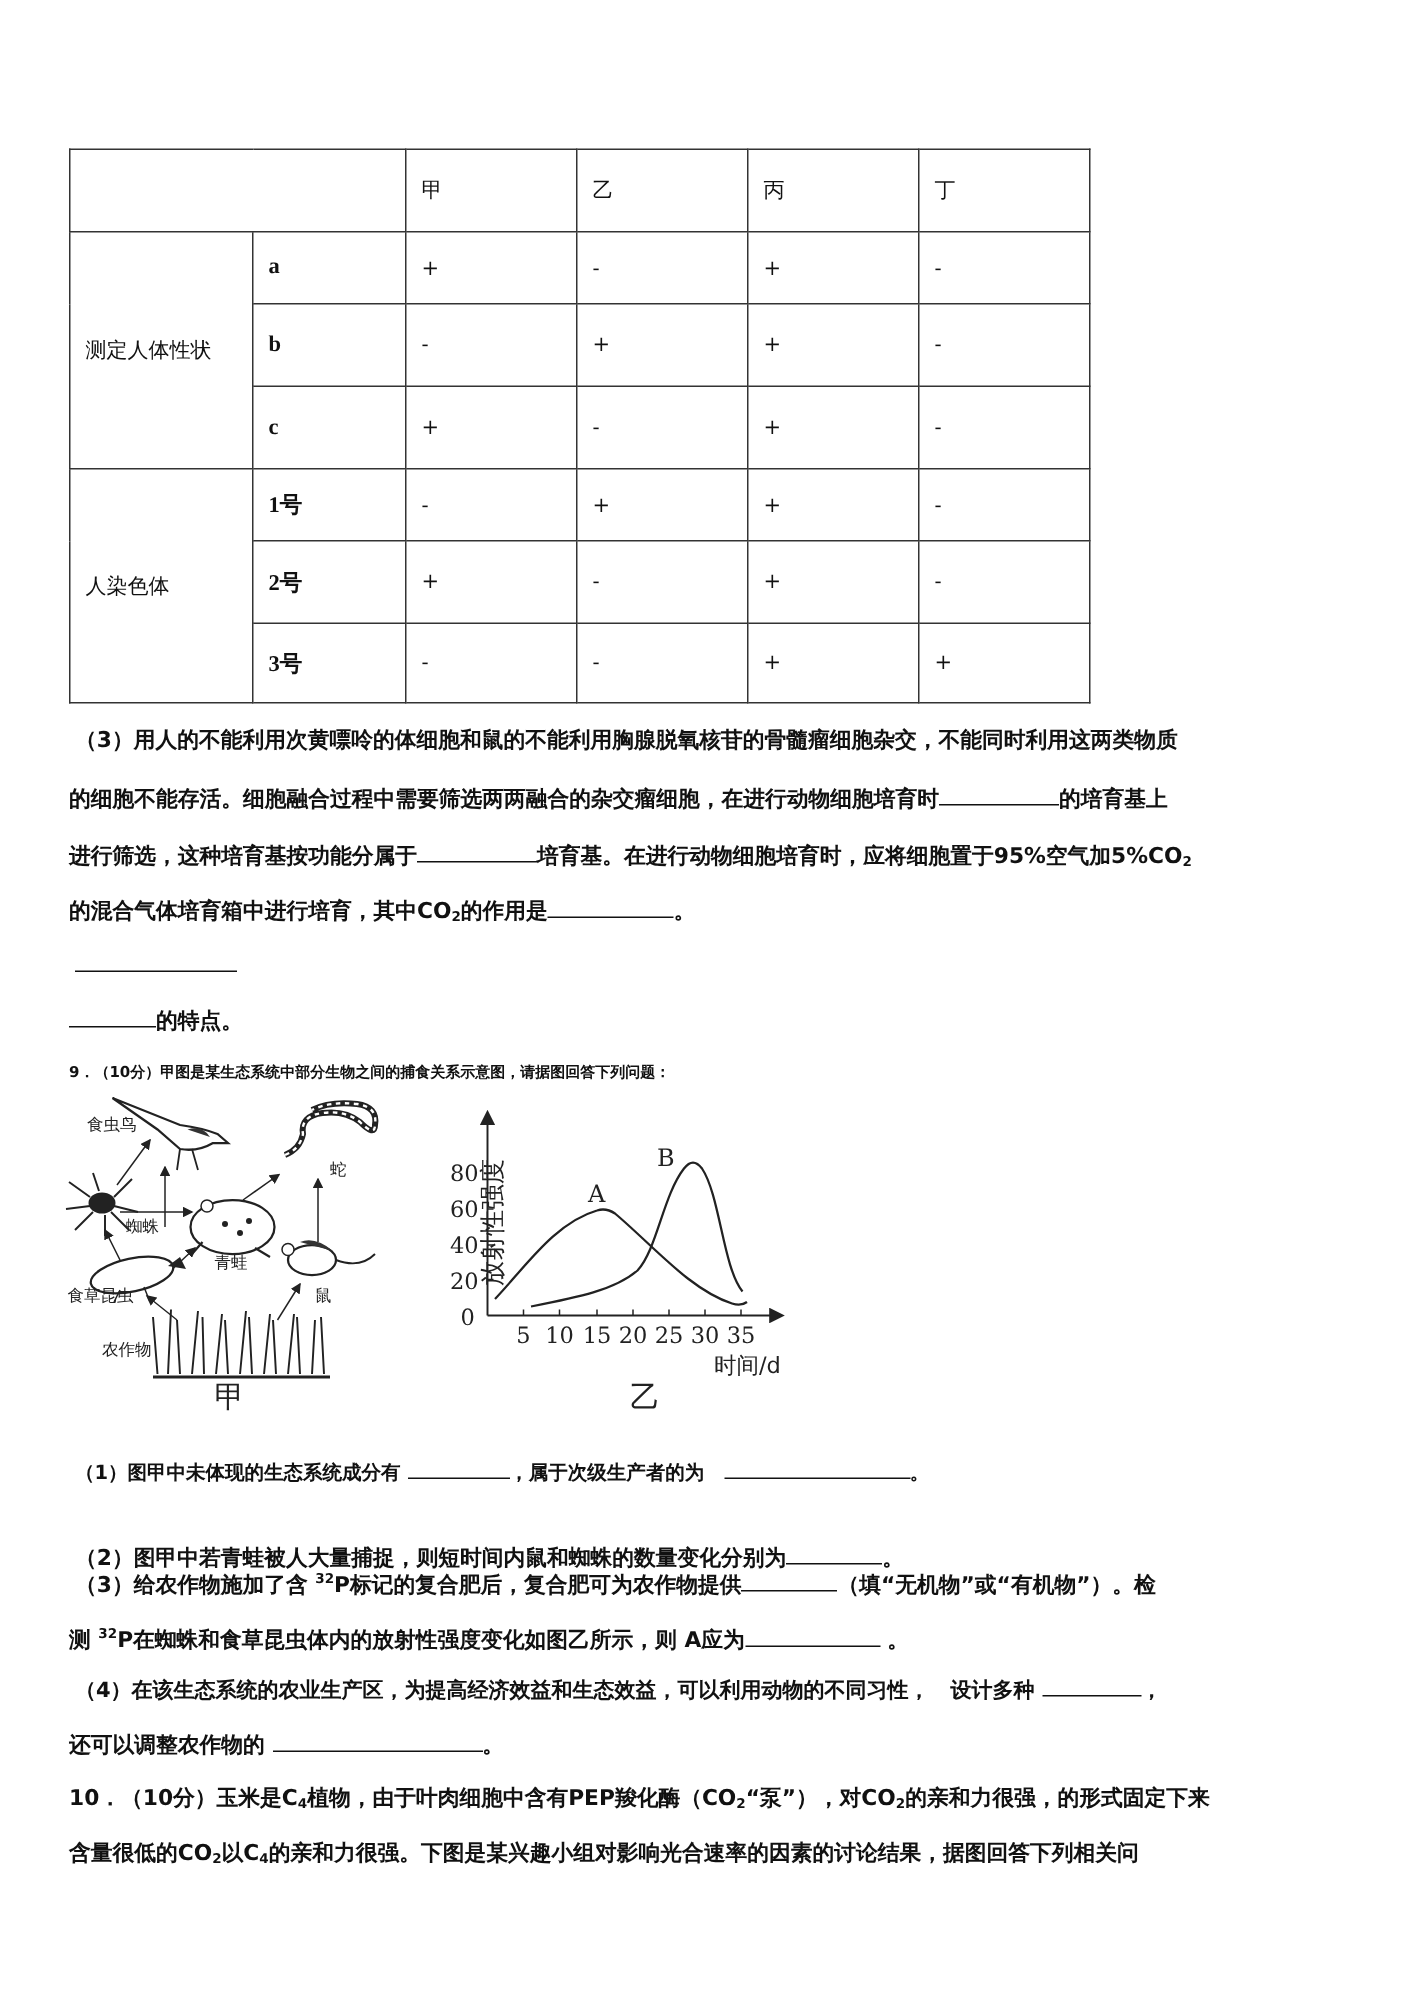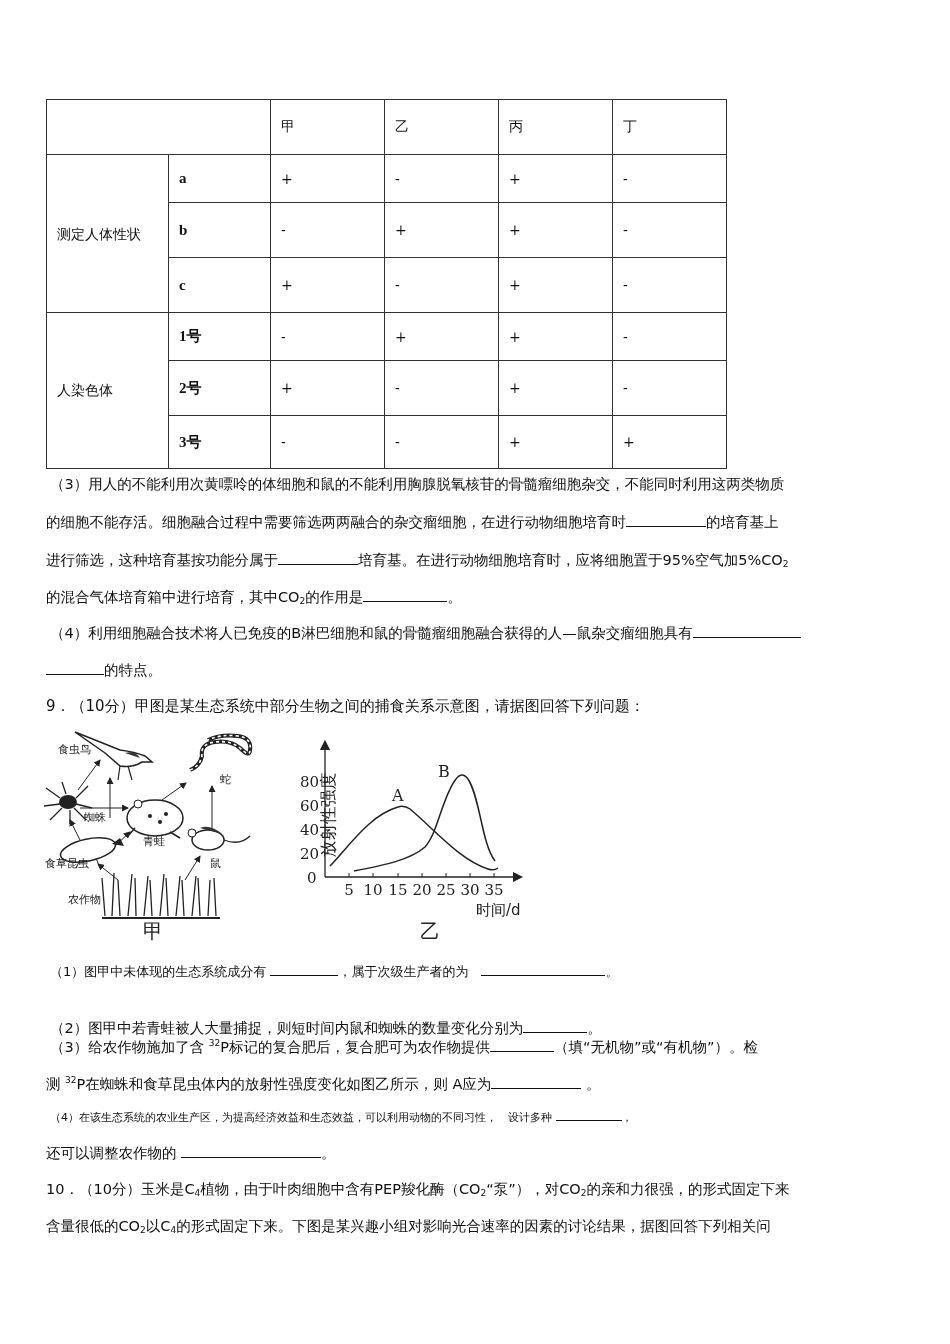--- a/index.html
+++ b/index.html
@@ -4,21 +4,21 @@
 <style>
   html, body { margin:0; padding:0; background:#ffffff; }
   body { width:950px; height:1344px; position:relative; overflow:hidden;
          font-family:"DejaVu Serif","Liberation Serif",serif; color:#111; }
   .tbl { position:absolute; left:46px; top:99px; border-collapse:collapse;
          font-size:14px; }
   .tbl td { border:1px solid #333; padding:0 0 0 10px; vertical-align:middle; }
   .tbl td.bold { font-weight:bold; font-family:"Liberation Serif",serif; font-size:15px; }
   .para { position:absolute; left:46px; font-size:15px; line-height:20px; white-space:nowrap;
           font-family:"DejaVu Sans","Liberation Sans",sans-serif; }
-  .para b, .b { font-weight:normal; }
+  .para b, .b { font-weight:bold;margin-top:10px; }
   .blank { display:inline-block; border-bottom:1px solid #111; height:14px; vertical-align:baseline; }
   sub { font-size:9px; vertical-align:-2px; }
   sup { font-size:9px; vertical-align:6px; }
   .fig-label { position:absolute; font-size:11px; font-family:"DejaVu Sans",sans-serif; color:#222; }
   .cap { position:absolute; font-size:20px; font-family:"DejaVu Serif",serif; color:#222; }
 </style>
 </head>
 <body>
 
 <table class="tbl">
@@ -81,27 +81,27 @@
 <div class="para b" style="top:512px;font-size:14.5px">
   <span>的细胞不能存活。细胞融合过程中需要筛选两两融合的杂交瘤细胞，在进行动物细胞培育时</span><span class="blank" style="width:80px"></span><span>的培育基上</span>
 </div>
 <div class="para b" style="top:550px;font-size:14.5px">
   <span>进行筛选，这种培育基按功能分属于</span><span class="blank" style="width:80px"></span><span>培育基。在进行动物细胞培育时，应将细胞置于95%空气加5%CO</span><sub>2</sub>
 </div>
 <div class="para b" style="top:587px;font-size:14.5px">
   <span>的混合气体培育箱中进行培育，其中CO</span><sub>2</sub><span>的作用是</span><span class="blank" style="width:84px"></span><span>。</span>
 </div>
 <div class="para b" style="top:623px;left:50px;font-size:14.5px">
-  <span>（4）利用细胞融合技术将人已免疫的B淋巴细胞和鼠的骨髓瘤细胞融合获得的人—鼠杂交瘤细胞具有</span><span class="blank" style="width:108px"></span>
+  <span class="blank" style="width:108px"></span>
 </div>
 <div class="para b" style="top:660px;font-size:14.5px">
   <span class="blank" style="width:58px"></span><span>的特点。</span>
 </div>
 
-<div class="para b" style="top:696px;font-size:15px">9．（10分）甲图是某生态系统中部分生物之间的捕食关系示意图，请据图回答下列问题：</div>
+<div class="para b" style="top:696px;font-size:10px">9．（10分）甲图是某生态系统中部分生物之间的捕食关系示意图，请据图回答下列问题：</div>
 
 <svg style="position:absolute;left:40px;top:728px" width="240" height="220">
   <defs>
     <marker id="ah" markerWidth="7" markerHeight="7" refX="6" refY="3.5" orient="auto">
       <path d="M0,0 L7,3.5 L0,7 z" fill="#222"></path>
     </marker>
   </defs>
 
   <g>
     <path d="M35,4 L80,22 Q95,24 105,28 L112,34 L102,34 Q92,40 80,38 L65,25 Z" fill="#fff" stroke="#222" stroke-width="1.5"></path>
@@ -221,25 +221,25 @@
 </div>
 <div class="para b" style="top:1018px;left:50px;font-size:14.5px">
   <span>（2）图甲中若青蛙被人大量捕捉，则短时间内鼠和蜘蛛的数量变化分别为</span><span class="blank" style="width:64px"></span><span>。</span>
 </div>
 <div class="para b" style="top:1033px;left:50px;font-size:14.5px">
   <span>（3）给农作物施加了含</span> <sup>32</sup><span>P标记的复合肥后，复合肥可为农作物提供</span><span class="blank" style="width:64px"></span><span>（填“无机物”或“有机物”）。检</span>
 </div>
 <div class="para b" style="top:1070px;font-size:14.5px">
   <span>测</span> <sup>32</sup><span>P在蜘蛛和食草昆虫体内的放射性强度变化如图乙所示，则 A应为</span><span class="blank" style="width:90px"></span><span> 。</span>
 </div>
-<div class="para b" style="top:1106px;left:50px;font-size:11px">
+<div class="para b" style="top:1106px;left:50px;font-size:14px">
   <span>（4）在该生态系统的农业生产区，为提高经济效益和生态效益，可以利用动物的不同习性，　设计多种</span> <span class="blank" style="width:66px"></span><span>，</span>
 </div>
 <div class="para b" style="top:1143px;font-size:14.5px">
   <span>还可以调整农作物的</span> <span class="blank" style="width:140px"></span><span>。</span>
 </div>
 
 <div class="para b" style="top:1179px;font-size:14.5px">
   <span>10．（10分）玉米是C</span><sub>4</sub><span>植物，由于叶肉细胞中含有PEP羧化酶（CO</span><sub>2</sub><span>“泵”），对CO</span><sub>2</sub><span>的亲和力很强，的形式固定下来</span>
 </div>
 <div class="para b" style="top:1216px;font-size:14.5px">
-  <span>含量很低的CO</span><sub>2</sub><span>以C</span><sub>4</sub><span>的形式固定下来。下图是某兴趣小组对影响光合速率的因素的讨论结果，据图回答下列相关问</span>
+  <span>含量很低的CO</span><sub>2</sub><span>以C</span><sub>4</sub><span>的亲和力很强。下图是某兴趣小组对影响光合速率的因素的讨论结果，据图回答下列相关问</span>
 </div>
 
 </body></html>

